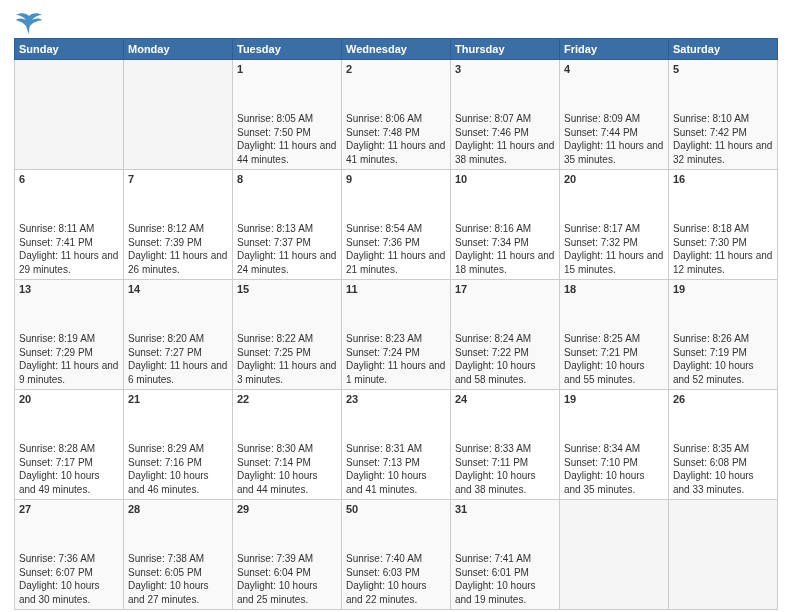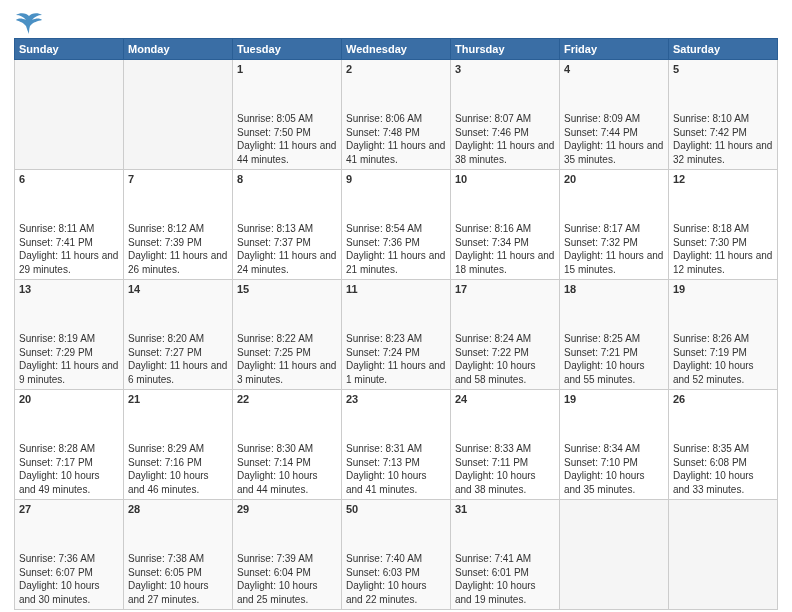--- a/index.html
+++ b/index.html
@@ -196,21 +196,21 @@
 and 18 minutes.</div>
           </td>
           <td>
             <span class="day-number">20</span>
             <div class="cell-content">Sunrise: 8:17 AM
 Sunset: 7:32 PM
 Daylight: 11 hours
 and 15 minutes.</div>
           </td>
           <td>
-            <span class="day-number">12</span>
+            <span class="day-number">16</span>
             <div class="cell-content">Sunrise: 8:18 AM
 Sunset: 7:30 PM
 Daylight: 11 hours
 and 12 minutes.</div>
           </td>
         </tr>
         <tr>
           <td>
             <span class="day-number">13</span>
             <div class="cell-content">Sunrise: 8:19 AM

